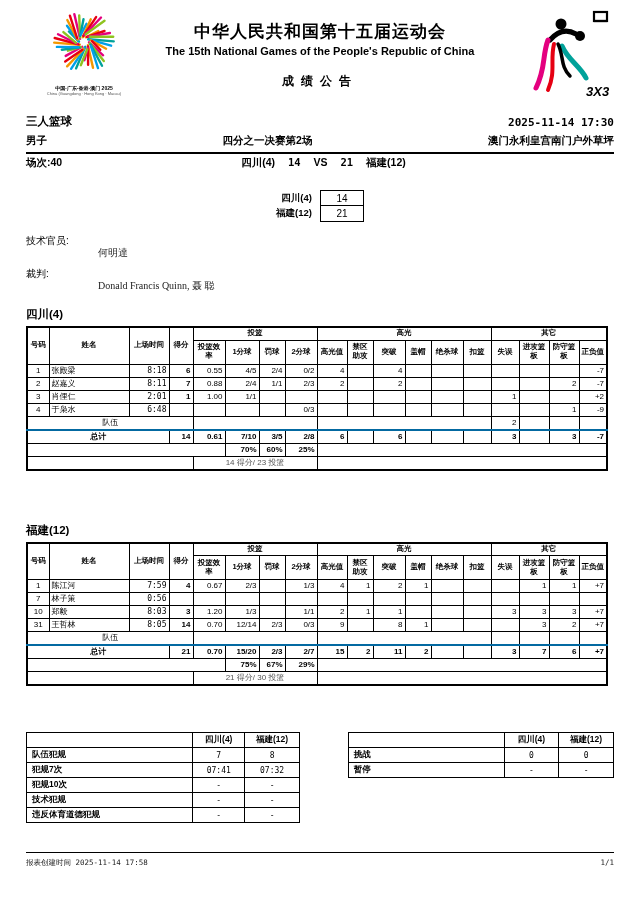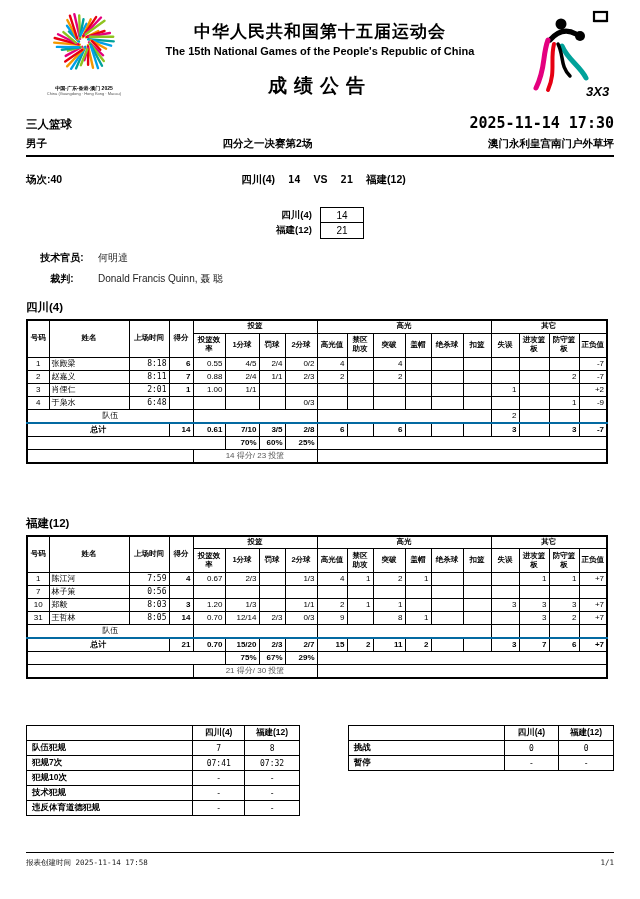--- a/index.html
+++ b/index.html
@@ -5,47 +5,47 @@
   * { box-sizing: border-box; }
   html,body { margin:0; padding:0; background:#fff; }
   body { width:640px; height:899px; font-family:"Liberation Sans",sans-serif; color:#000; }
   .page { position:relative; width:640px; height:899px; padding:8px 26px 0; overflow:hidden; }
 
   
   .hdr { position:relative; min-height:100px; }
   .hdr-center { text-align:center; padding-top:12px; }
   .t1 { font-size:17px; font-weight:bold; letter-spacing:1px; }
   .t2 { font-size:11px; font-weight:bold; margin-top:2px; }
-  .t3 { font-size:19px; font-weight:bold; letter-spacing:7px; margin-top:16px; }
+  .t3 { font-size:12px; font-weight:bold; letter-spacing:7px; margin-top:16px; }
   .emblem-wrap { position:absolute; left:2px; top:0; width:112px; text-align:center; }
   .cap1 { font-size:5px; font-weight:bold; margin-top:1px; }
   .cap2 { font-size:4px; color:#555; }
   .logo3x3-wrap { position:absolute; right:0; top:0; width:92px; text-align:right; }
 
   .subhdr { display:flex; justify-content:space-between; align-items:flex-end; margin-top:6px; }
   .sport { font-size:11.5px; font-weight:bold; }
-  .dt { font-size:15px; font-weight:bold; font-family:"DejaVu Sans Mono",monospace; }
+  .dt { font-size:11px; font-weight:bold; font-family:"DejaVu Sans Mono",monospace; }
 
   .metarow { display:flex; justify-content:space-between; font-weight:bold; font-size:10.5px; border-bottom:2px solid #000; padding-bottom:4px; margin-top:5px; }
 
-  .gameline { position:relative; margin-top:16px; font-weight:bold; font-size:10.5px; height:14px; }
+  .gameline { position:relative; margin-top:2px; font-weight:bold; font-size:10.5px; height:14px; }
   .matchup { position:absolute; left:7px; right:0; text-align:center; }
   .matchup span { margin:0 5px; }
   .matchup .score { font-family:"DejaVu Sans Mono",monospace; }
 
   .scorebox { display:flex; justify-content:center; margin-top:20px; }
   .sb-labels { text-align:right; font-weight:bold; font-size:9.5px; line-height:15px; margin-right:8px; }
   .sb-box { border:1px solid #000; width:44px; }
   .sb-cell { height:15px; line-height:15px; text-align:center; font-size:10px; }
   .sb-cell:first-child { border-bottom:1px solid #000; }
 
   .officials { margin-top:12px; font-size:10px; }
   .off-line { display:flex; margin-top:7px; }
-  .off-label { font-weight:bold; width:72px;text-align:center; }
-  .off-value { font-family:Liberation Sans, sans-serif; color:#222; }
+  .off-label { font-weight:normal; width:72px; }
+  .off-value { font-family:Liberation Serif, serif; color:#222;margin-top:12px; }
 
   .team-title { font-weight:bold; font-size:11.5px; margin:0 0 4px; }
   #team-a { margin-top:14px; }
   #team-b { margin-top:52px; }
 
   table.stats { border-collapse:collapse; border:2px solid #000; table-layout:fixed; }
   .stats th,.stats td { border:1px solid #000; padding:0 2px; overflow:hidden; }
   .stats th { font-size:7.5px; font-weight:bold; line-height:1.15; text-align:center; }
   .stats thead tr.grp th { height:13px; }
   .stats thead tr.cols th { height:24px; }

